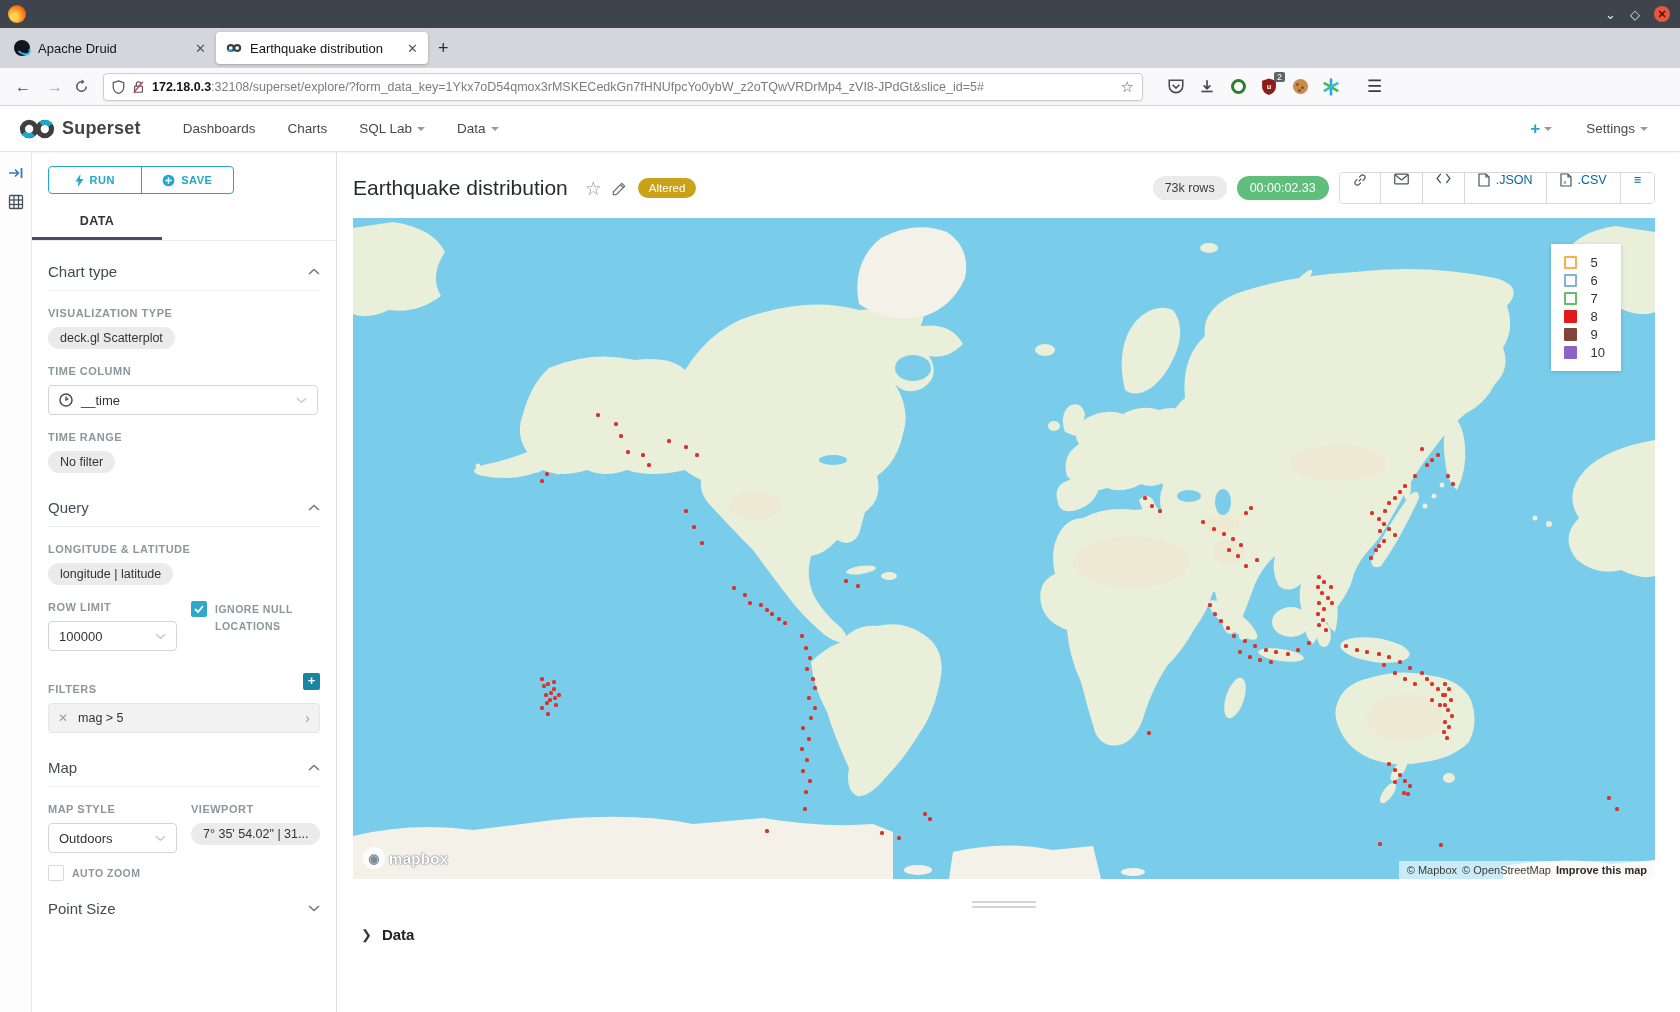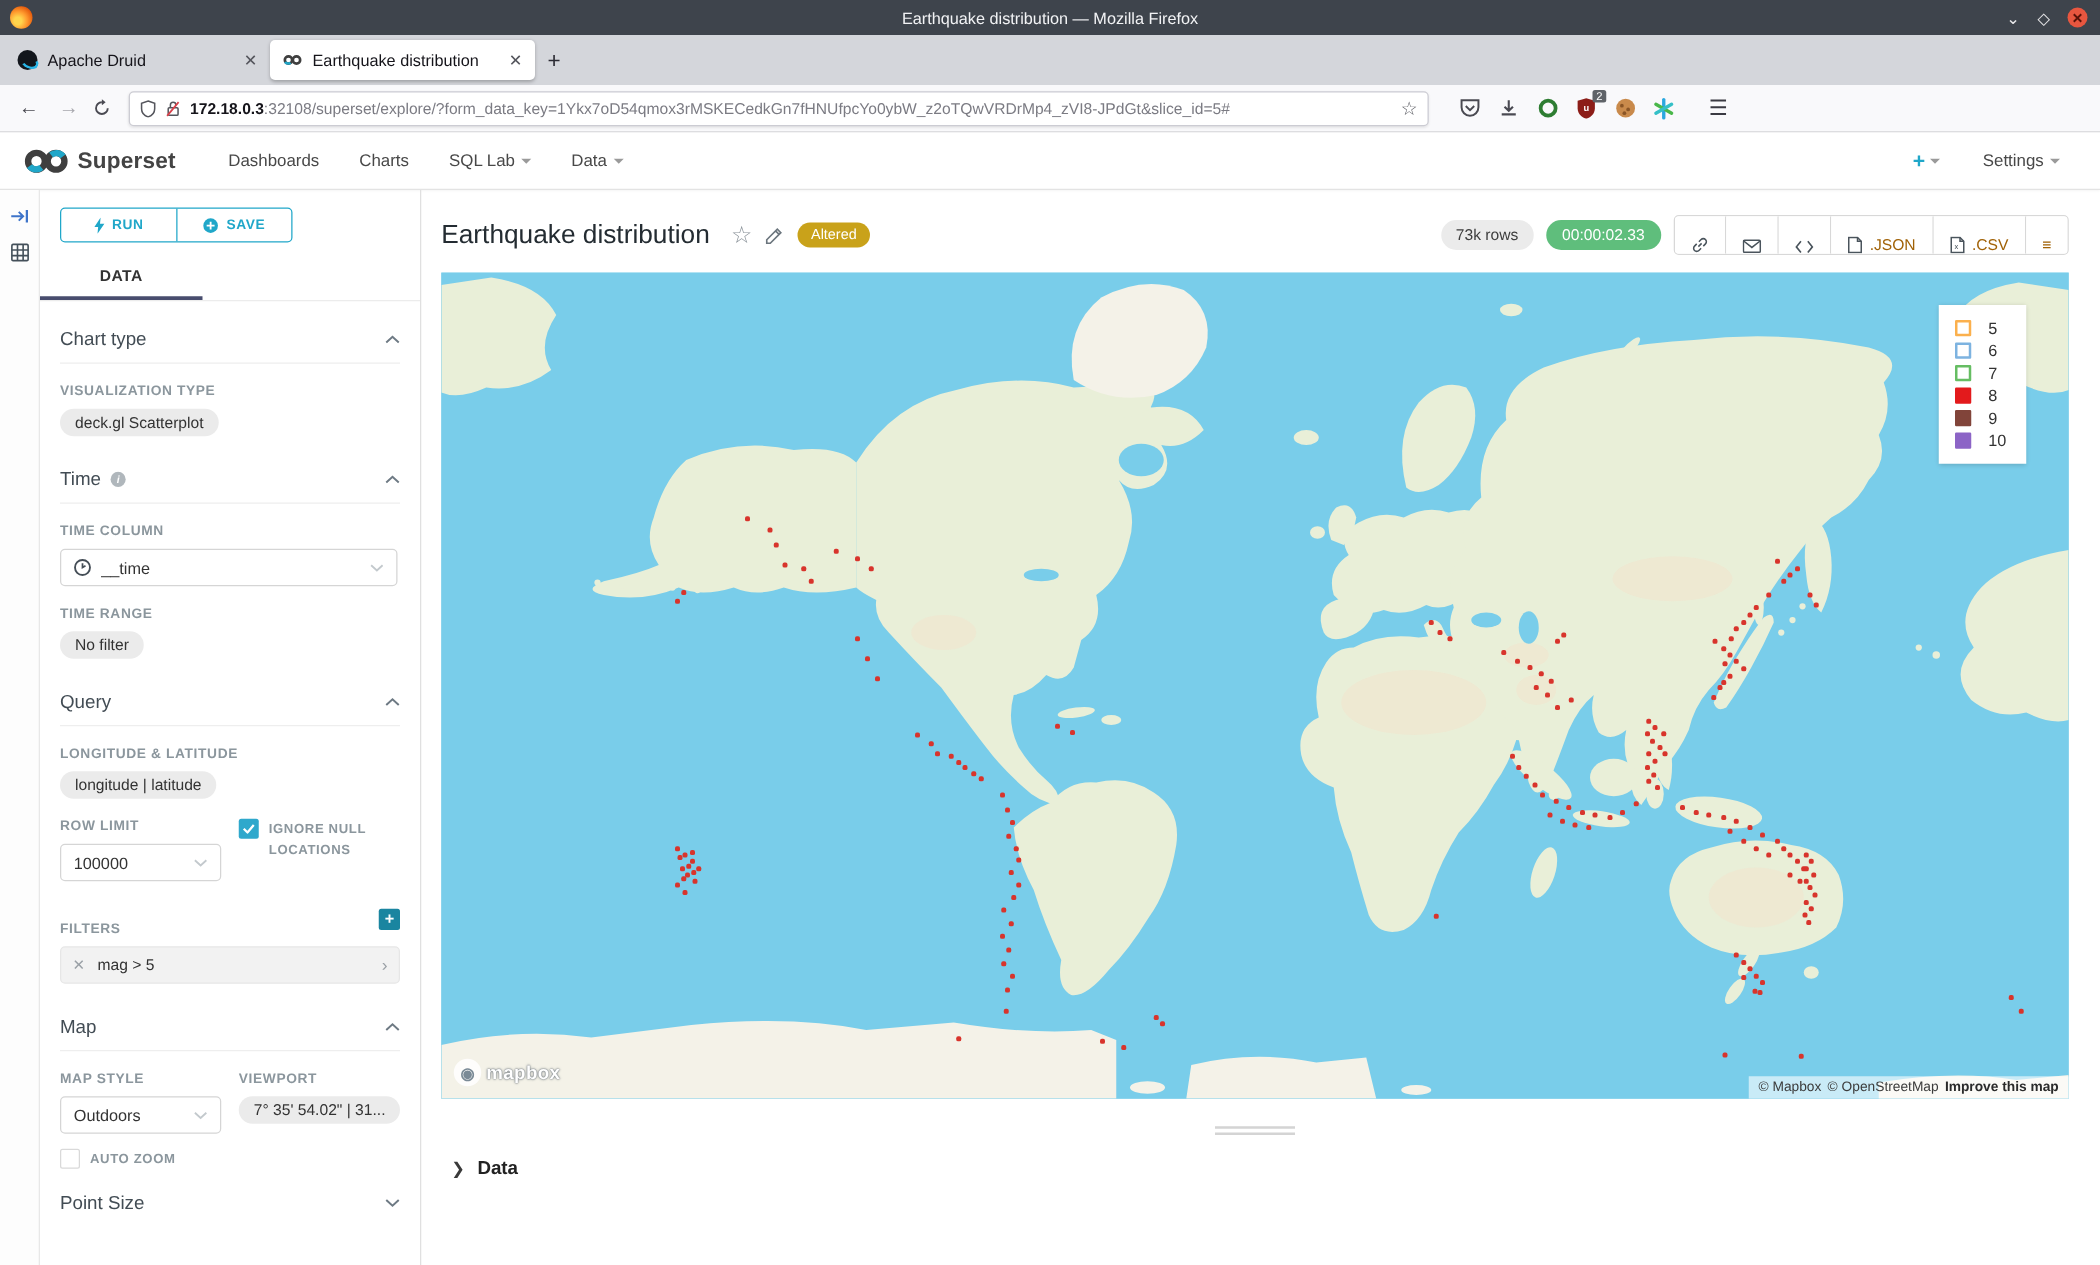--- a/index.html
+++ b/index.html
@@ -82,21 +82,21 @@
   
   .chart-col { flex:1; display:flex; flex-direction:column; padding:16px 25px 0 16px; }
   .chart-header { display:flex; align-items:center; height:40px; margin-bottom:10px; }
   .chart-title { font-size:21px; color:#242c32; margin-right:12px; }
   .hdr-ic { color:#8a9299; margin:0 5px; font-size:16px; }
   .altered { background:#c9a21a; color:#fff; font-size:11.5px; border-radius:11px; padding:4px 11px; margin-left:6px; }
   .hdr-right { margin-left:auto; display:flex; align-items:center; gap:10px; }
   .rows-pill { background:#ebebeb; color:#3d3d3d; font-size:12.5px; border-radius:12px; padding:5px 12px; }
   .timer-pill { background:#5fbe7c; color:#fff; font-size:12.5px; border-radius:12px; padding:5px 13px; }
   .btn-group { display:flex; border:1px solid #d8d8d8; border-radius:4px; overflow:hidden; }
-  .bg-btn { display:flex; align-items:flex-end; gap:6px; padding:0 13px; height:30px; border-right:1px solid #d8d8d8; color:#a16207; font-size:12.5px; background:#fff; }
+  .bg-btn { display:flex; align-items:flex-start; gap:6px; padding:0 13px; height:30px; border-right:1px solid #d8d8d8; color:#0369a1; font-size:12.5px; background:#fff; }
   .bg-btn:last-child { border-right:none; }
 
   .map-wrap { position:relative; width:1302px; height:661px; overflow:hidden; background:#79cdea; }
   .map-wrap svg.world { position:absolute; inset:0; }
   .dot { position:absolute; width:4px; height:4px; background:#d8342c; border-radius:1.5px; transform:translate(-50%,-50%); }
   .legend { position:absolute; top:26px; right:34px; background:#fff; box-shadow:0 1px 4px rgba(0,0,0,.18); padding:11px 16px 11px 13px; display:flex; flex-direction:column; gap:3px; }
   .lg-row { display:flex; align-items:center; gap:14px; }
   .lg-sw { width:13px; height:13px; border:2px solid; border-radius:1px; background:#fff; }
   .lg-lb { font-size:13px; color:#333; }
   .mb-logo { position:absolute; left:10px; bottom:10px; display:flex; align-items:center; gap:4px; }
@@ -110,21 +110,20 @@
   .drag-handle div { height:2px; background:#d4d4d4; margin-bottom:3px; }
   .data-row { display:flex; align-items:center; gap:10px; margin-top:18px; padding-left:8px; }
   .data-row .dchev { color:#3a3a3a; font-size:13px; }
   .data-row .dlabel { font-size:15px; font-weight:bold; color:#222; }
 </style>
 </head>
 <body>
 
 <div class="titlebar">
   <div class="ff-logo"></div>
-  <div class="tb-title">Earthquake distribution — Mozilla Firefox</div>
   <div class="win-controls">
     <span class="win-btn">⌄</span>
     <span class="win-btn">◇</span>
     <span class="win-close">✕</span>
   </div>
 </div>
 
 <div class="tabbar">
   <div class="tab">
     <span class="favicon fav-druid"></span>
@@ -274,32 +273,20 @@
     <div class="section-h">
       <span class="t">Chart type</span>
       <svg width="12" height="7" viewBox="0 0 12 7">
           <path class="chev" d="M1 6 L6 1.5 L11 6"></path>
         </svg>
     </div>
     <div class="lbl">VISUALIZATION TYPE</div>
     <span class="pill">deck.gl Scatterplot</span>
 
     
-    <div class="section-h" style="margin-top:26px;">
-      <span class="t">
-          <span>Time</span>
-        <svg width="13" height="13" viewBox="0 0 14 14">
-            <circle cx="7" cy="7" r="6.5" fill="#b0b7bc"></circle>
-            <text x="7" y="10.2" font-size="9" fill="#fff" text-anchor="middle" font-weight="bold" font-style="italic">i</text>
-          </svg>
-      </span>
-      <svg width="12" height="7" viewBox="0 0 12 7">
-          <path class="chev" d="M1 6 L6 1.5 L11 6"></path>
-        </svg>
-    </div>
     <div class="lbl">TIME COLUMN</div>
     <div class="select" style="width:270px;">
       <svg width="14" height="14" viewBox="0 0 14 14">
           <circle cx="7" cy="7" r="6" fill="none" stroke="#454e57" stroke-width="1.5"></circle>
           <path d="M7 3.6 V7 L9.4 5.6" stroke="#454e57" stroke-width="1.4" fill="none"></path>
         </svg>
       <span>__time</span>
       <svg class="sel-chev" width="11" height="7" viewBox="0 0 12 7">
           <path class="chev" style="stroke:#c3c9cd" d="M1 1 L6 5.5 L11 1"></path>
         </svg>

